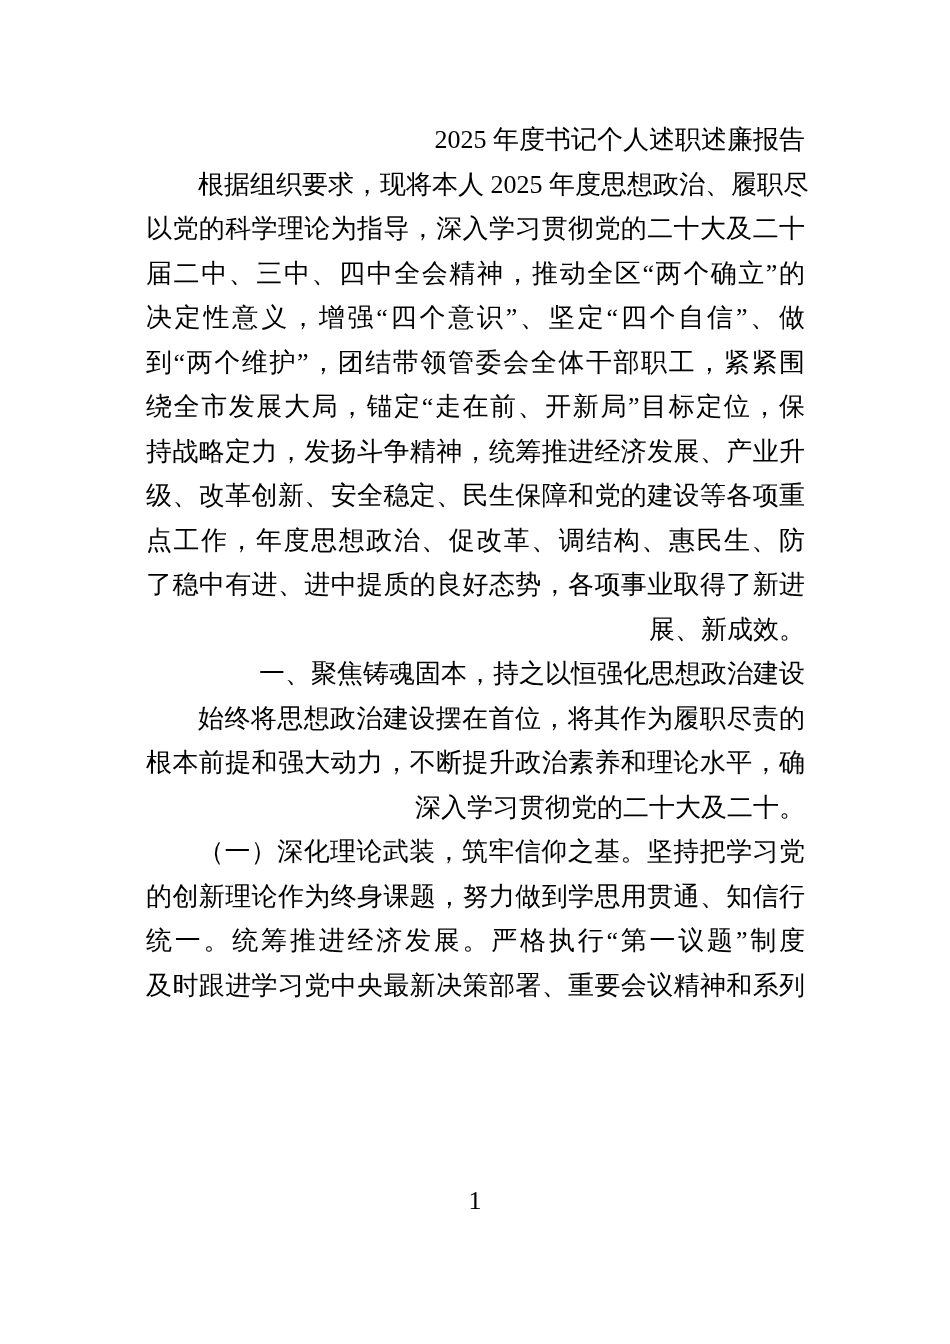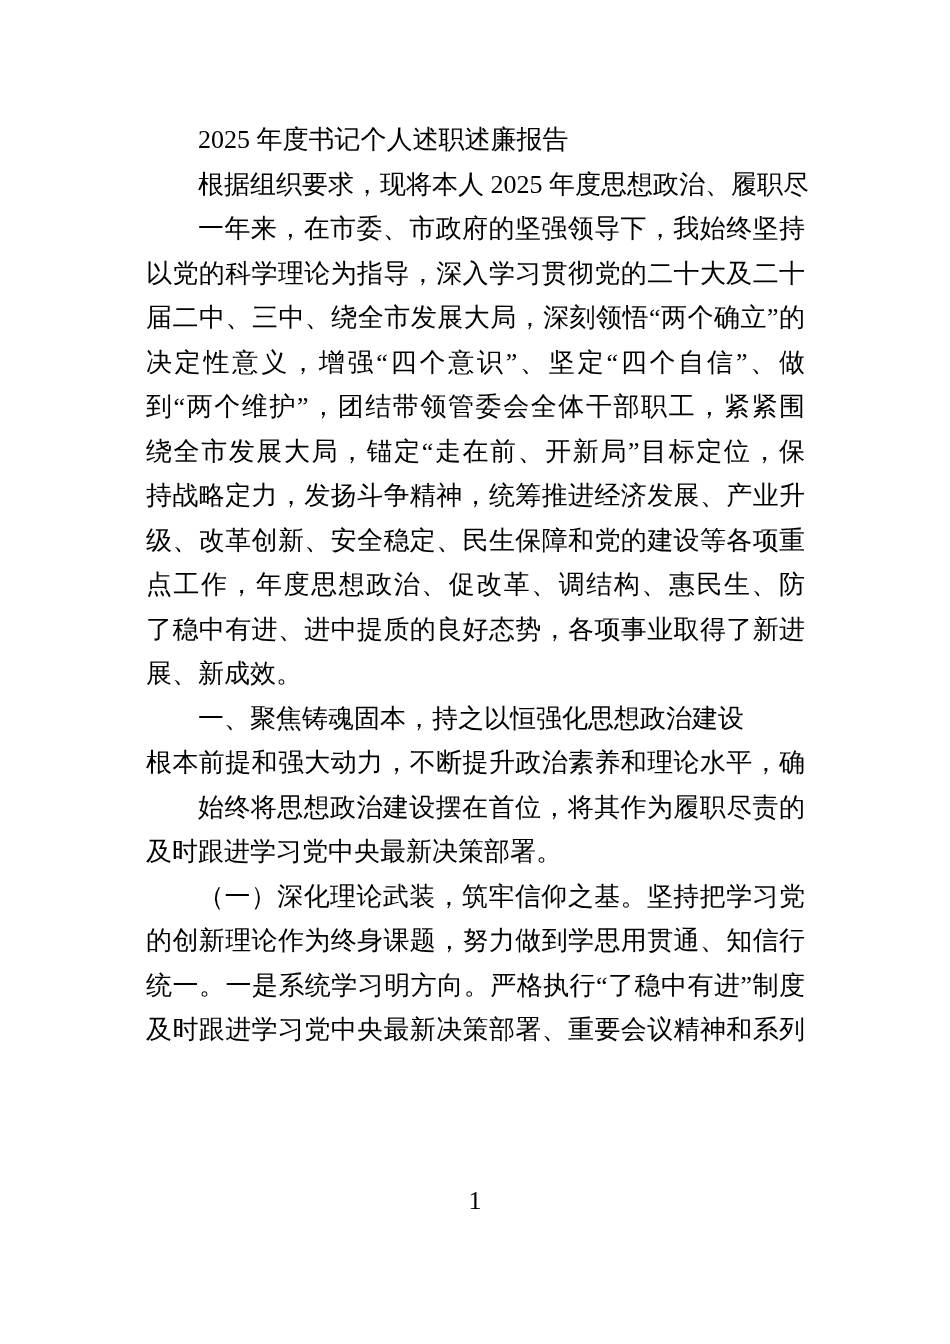--- a/index.html
+++ b/index.html
@@ -27,21 +27,21 @@
     left: 146px;
     top: 118px;
     width: 659px;
   }
   .line {
     font-size: 26px;
     line-height: 44.5px;
     height: 44.5px;
     white-space: nowrap;
     font-weight: 400;
-    text-align: left;
+    text-align: right;
   }
   .line.indent {
     text-indent: 52px;
   }
   .line.full {
     text-align: justify;
     text-align-last: justify;
   }
   .footer {
     position: absolute;
@@ -53,34 +53,33 @@
     line-height: 30px;
   }
 </style>
 </head>
 <body>
 
 <div class="page">
   <div class="content">
     <div class="line indent">2025 年度书记个人述职述廉报告</div>
     <div class="line indent full">根据组织要求，现将本人 2025 年度思想政治、履职尽</div>
-    <div class="line indent full">一年来，在市委、市政府的坚强领导下，我始终坚持</div>
     <div class="line full">以党的科学理论为指导，深入学习贯彻党的二十大及二十</div>
-    <div class="line full">届二中、三中、绕全市发展大局，深刻领悟“两个确立”的</div>
+    <div class="line full">届二中、三中、四中全会精神，推动全区“两个确立”的</div>
     <div class="line full">决定性意义，增强“四个意识”、坚定“四个自信”、做</div>
     <div class="line full">到“两个维护”，团结带领管委会全体干部职工，紧紧围</div>
     <div class="line full">绕全市发展大局，锚定“走在前、开新局”目标定位，保</div>
     <div class="line full">持战略定力，发扬斗争精神，统筹推进经济发展、产业升</div>
     <div class="line full">级、改革创新、安全稳定、民生保障和党的建设等各项重</div>
     <div class="line full">点工作，年度思想政治、促改革、调结构、惠民生、防</div>
     <div class="line full">了稳中有进、进中提质的良好态势，各项事业取得了新进</div>
     <div class="line">展、新成效。</div>
     <div class="line indent">一、聚焦铸魂固本，持之以恒强化思想政治建设</div>
+    <div class="line indent full">始终将思想政治建设摆在首位，将其作为履职尽责的</div>
     <div class="line full">根本前提和强大动力，不断提升政治素养和理论水平，确</div>
-    <div class="line indent full">始终将思想政治建设摆在首位，将其作为履职尽责的</div>
-    <div class="line">及时跟进学习党中央最新决策部署。</div>
+    <div class="line">深入学习贯彻党的二十大及二十。</div>
     <div class="line indent full">（一）深化理论武装，筑牢信仰之基。坚持把学习党</div>
     <div class="line full">的创新理论作为终身课题，努力做到学思用贯通、知信行</div>
-    <div class="line full">统一。一是系统学习明方向。严格执行“了稳中有进”制度</div>
+    <div class="line full">统一。统筹推进经济发展。严格执行“第一议题”制度</div>
     <div class="line full">及时跟进学习党中央最新决策部署、重要会议精神和系列</div>
   </div>
   <div class="footer">1</div>
 </div>
 
 </body></html>

